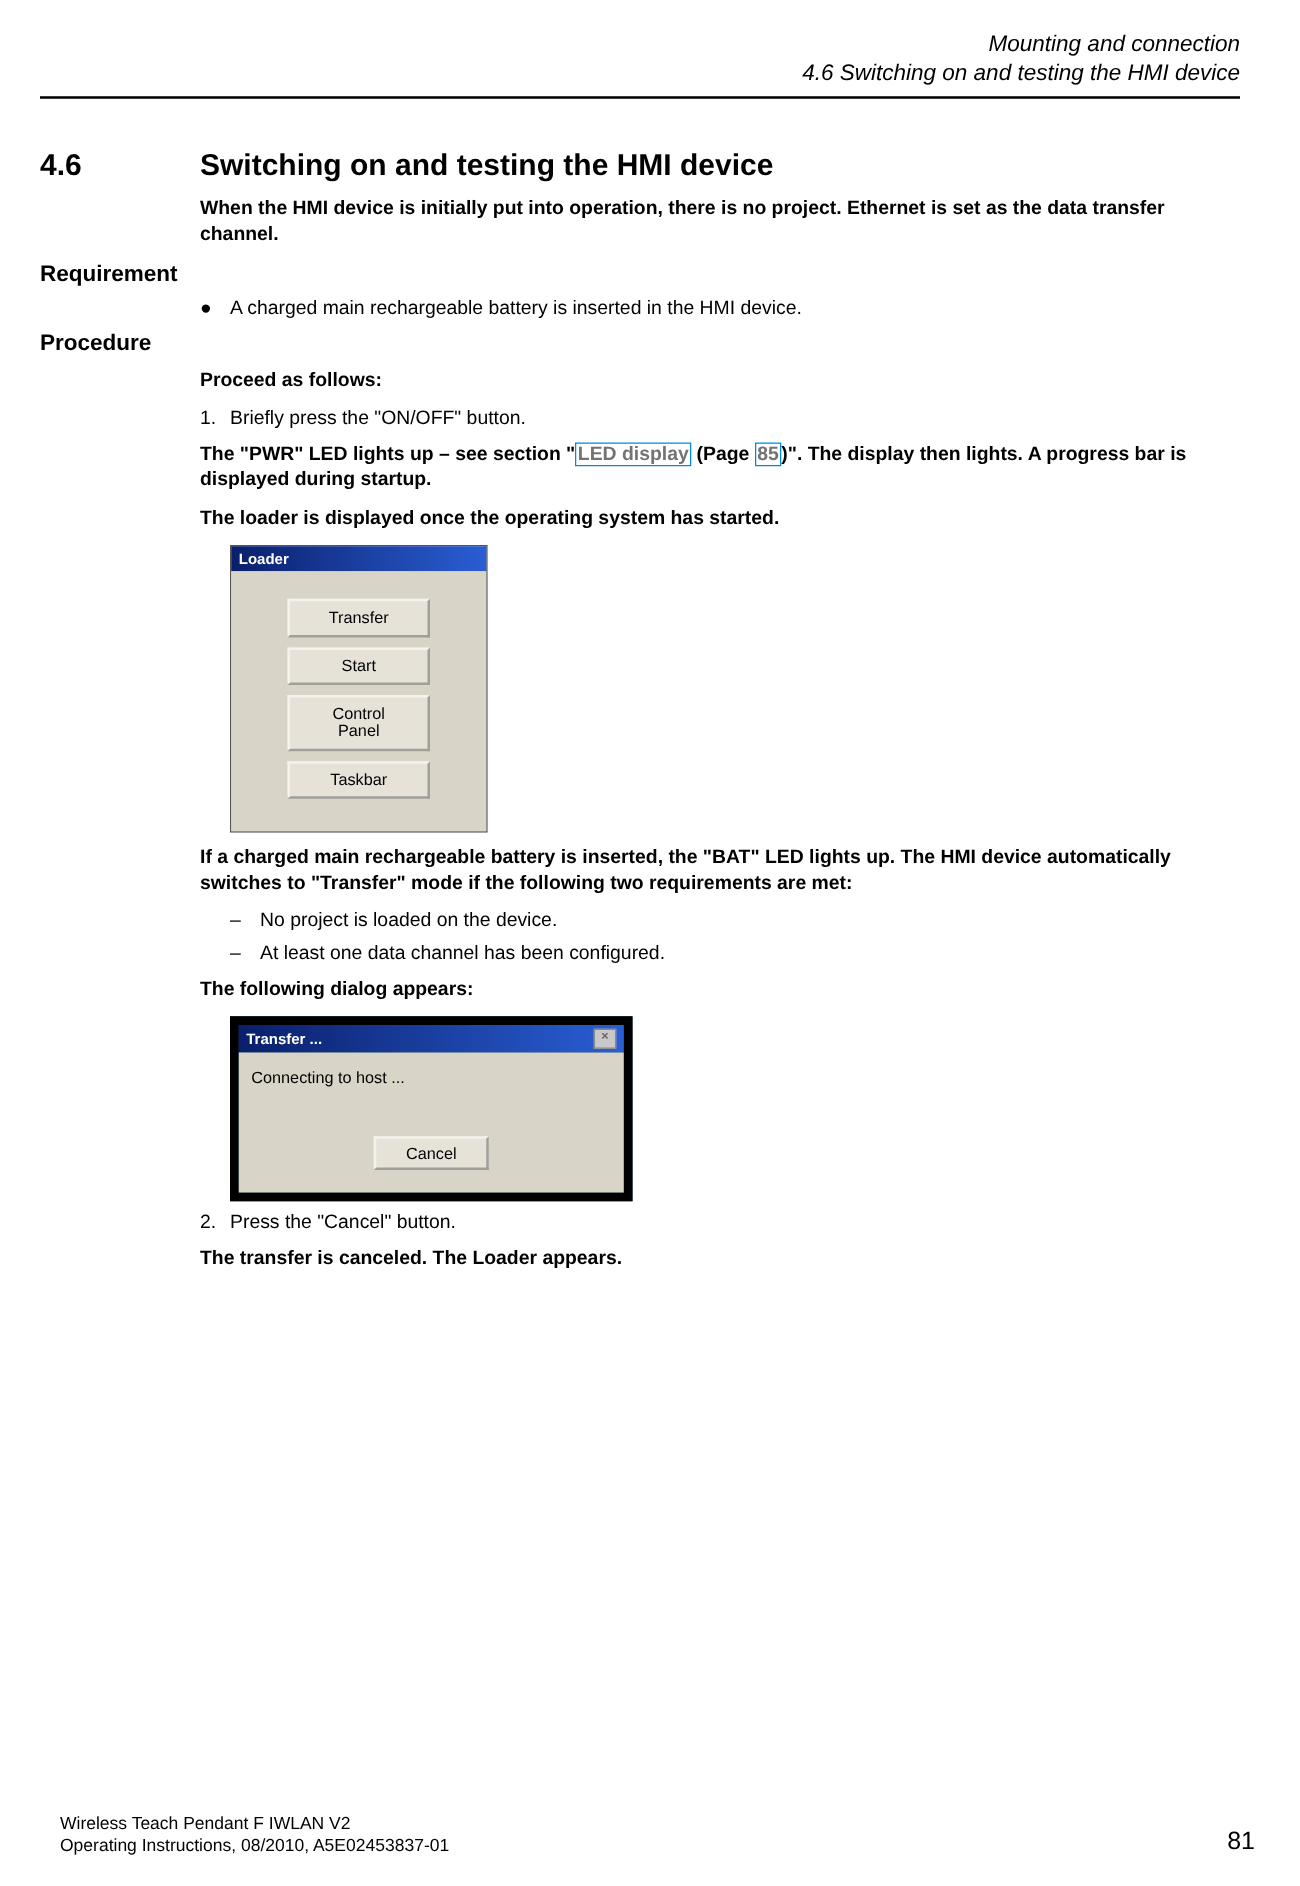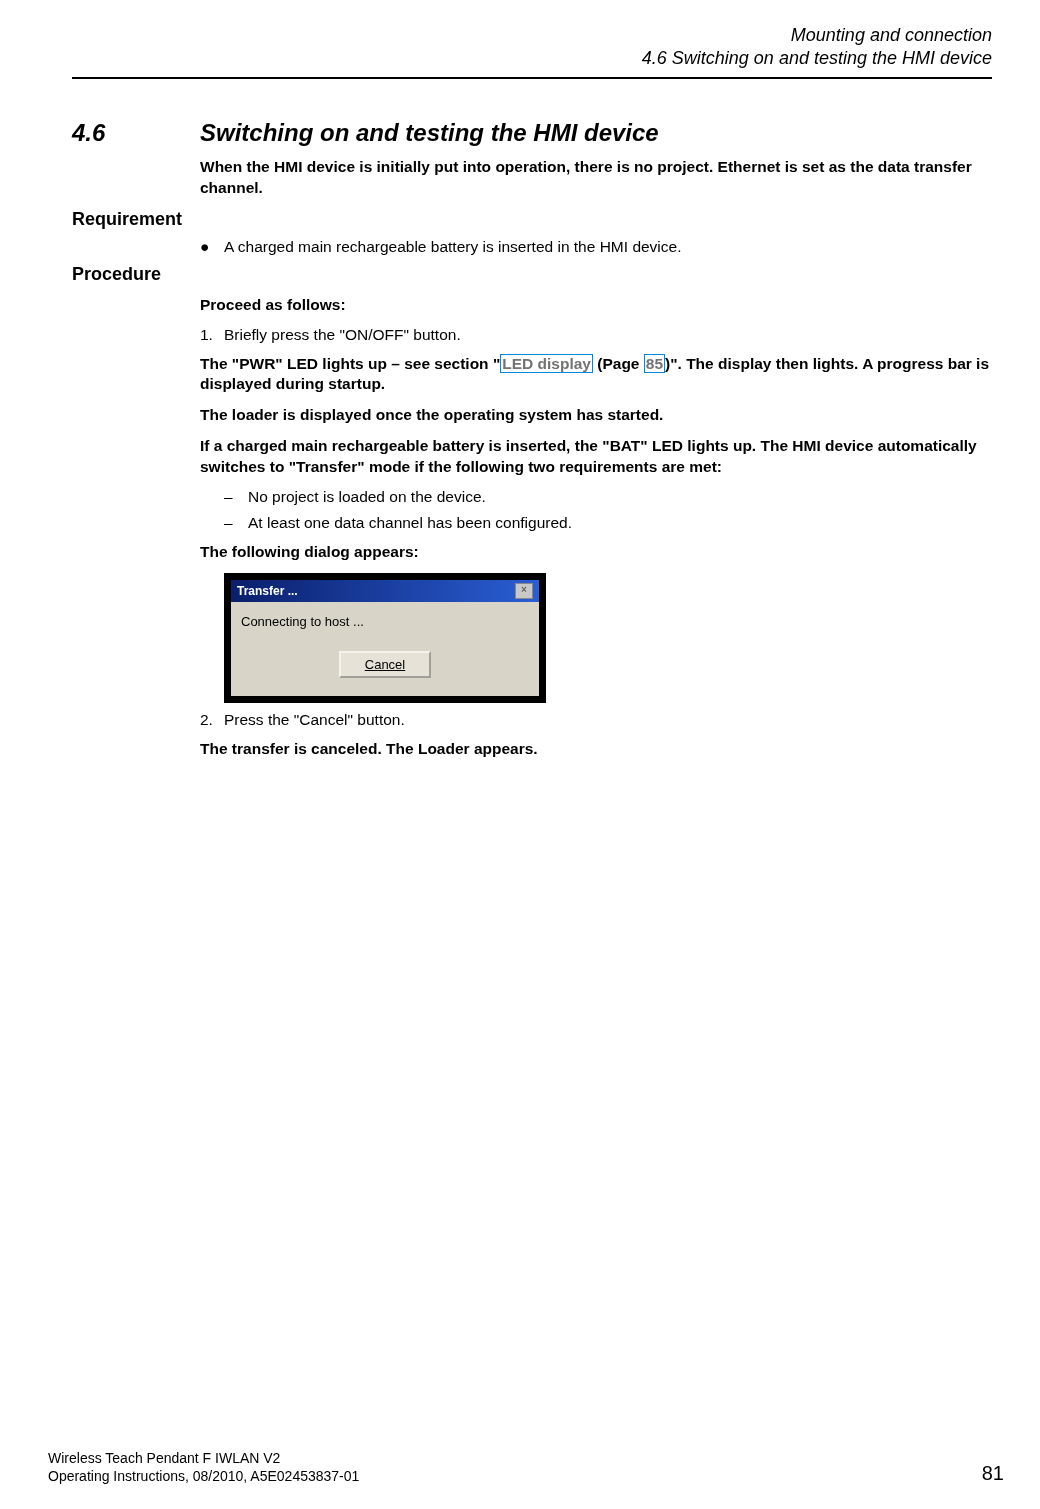--- a/index.html
+++ b/index.html
@@ -7,41 +7,40 @@
     padding: 0;
     font-family: Arial, Helvetica, sans-serif;
     font-size: 15.5px;
     color: #000;
     background: #fff;
     width: 1040px;
   }
   .page {
     width: 1040px;
     min-height: 1509px;
-    padding: 24px 48px 24px 72px;
+    padding: 24px 48px 24px 32px;
     box-sizing: border-box;
     position: relative;
   }
   .header-right {
     text-align: right;
     font-style: italic;
     font-size: 18px;
     line-height: 1.3;
   }
   hr.top-rule {
     margin-top: 6px;
     margin-bottom: 0;
     border: none;
     border-top: 2px solid #000;
   }
   .section-row {
     display: flex;
     margin-top: 40px;
     align-items: center;
-    font-style: italic;
   }
   .section-num {
     font-size: 24px;
     font-weight: bold;
     width: 128px;
     flex: none;
   }
   .section-title {
     font-size: 24px;
     font-weight: bold;
@@ -141,27 +140,26 @@
     text-align: center;
     color: #666;
   }
   .transfer-body {
     background: #d8d4c8;
     padding: 12px 10px 14px 10px;
     font-size: 13px;
   }
   .cancel-btn {
     width: 88px;
-    margin: 22px auto 4px auto;
+    margin: 40px auto 4px auto;
     padding: 4px 0;
     text-align: center;
     font-size: 13px;
     background: #e6e2d8;
     border: 2px outset #f4f2ea;
-    text-decoration: underline;
   }
   .footer {
     position: absolute;
     bottom: 24px;
     left: 48px;
     right: 36px;
     display: flex;
     justify-content: space-between;
     align-items: flex-end;
     font-size: 14px;
@@ -209,20 +207,32 @@
       <div class="num">1.</div>
       <div>Briefly press the "ON/OFF" button.</div>
     </div>
 
     <p class="para indented">
       <span>The "PWR" LED lights up – see section "</span><span class="link link-box">LED display</span><span> (Page </span><span class="link link-box">85</span><span>)". The display then lights. A progress bar is displayed during startup.</span>
     </p>
 
     <p class="para indented">The loader is displayed once the operating system has started.</p>
 
+    <div class="loader-window">
+      <div class="titlebar">
+        <span>Loader</span>
+      </div>
+      <div class="loader-body">
+        <div class="win-btn">Transfer</div>
+        <div class="win-btn">Start</div>
+        <div class="win-btn" style="white-space:pre-line">Control
+Panel</div>
+        <div class="win-btn">Taskbar</div>
+      </div>
+    </div>
 
     <p class="para indented">If a charged main rechargeable battery is inserted, the "BAT" LED lights up. The HMI device automatically switches to "Transfer" mode if the following two requirements are met:</p>
 
     <div class="dash-item">
       <div class="dash">–</div>
       <div>No project is loaded on the device.</div>
     </div>
     <div class="dash-item">
       <div class="dash">–</div>
       <div>At least one data channel has been configured.</div>

